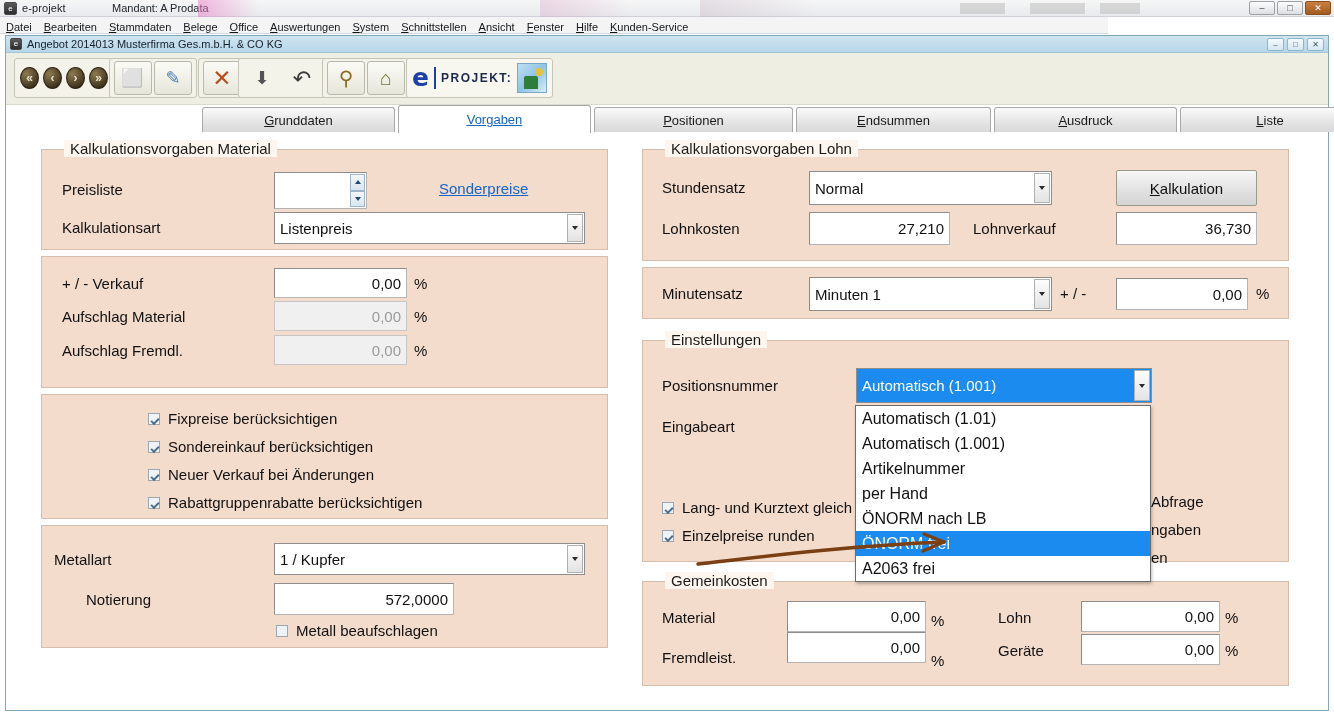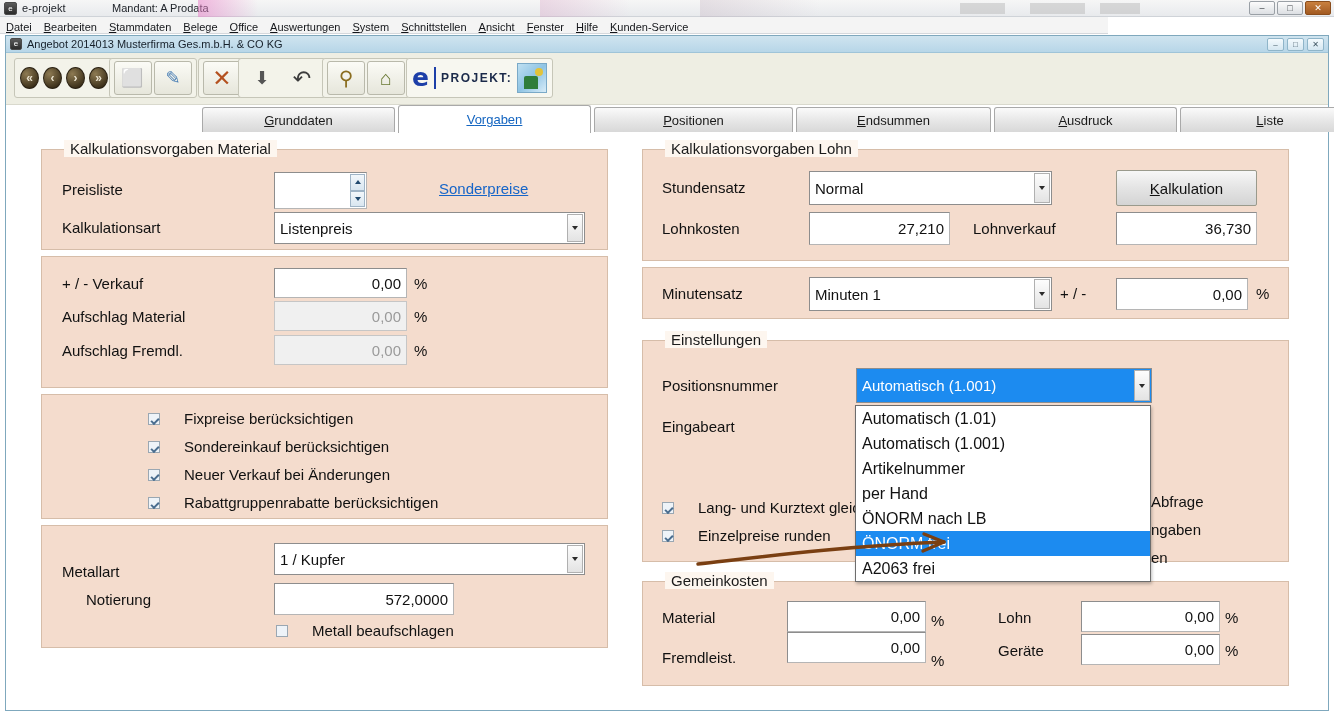--- a/index.html
+++ b/index.html
@@ -235,21 +235,21 @@
   }
   .spin-b:after {
     content:""; width:0;height:0;
     border-left:3px solid transparent;border-right:3px solid transparent;
   }
   .spin-b.up:after { border-bottom:4px solid #21496e; }
   .spin-b.dn:after { border-top:4px solid #21496e; }
 
   .pct { position:absolute; font-size:15px; color:#111; }
 
-  .chk { position: absolute; display: flex; align-items: center; gap: 24px; justify-content: center; }
+  .chk { position: absolute; display: flex; align-items: center; gap: 8px; justify-content: center; }
   .chk-box {
     width: 12px; height: 12px; border: 1px solid #9aa7b2;
     background: #eef3f8; position: relative; flex: 0 0 auto;
   }
   .chk-box.checked:after {
     content:""; position:absolute; left:2px; top:4px;
     width:6px; height:3px;
     border-left:2px solid #4a6d8f; border-bottom:2px solid #4a6d8f;
     transform: rotate(-45deg);
   }
@@ -470,21 +470,21 @@
             <span class="chk-box checked"></span>
             <span class="chk-label">Neuer Verkauf bei Änderungen</span>
           </div>
           <div class="chk" style="left: 106px; top: 99px;">
             <span class="chk-box checked"></span>
             <span class="chk-label">Rabattgruppenrabatte berücksichtigen</span>
           </div>
         </div>
 
       <div class="group" style="left:35px; top:393px; width:567px; height:123px;">
-        <div class="row-label" style="left:20px; top:25px;margin-top:12px;">Metallart</div>
+        <div class="row-label" style="left:12px; top:25px;">Metallart</div>
         <div class="combo" style="left:232px; top:17px; width:311px; height:32px;">
           <span>1 / Kupfer</span>
           <span class="combo-arrow"></span>
         </div>
 
         <div class="row-label" style="left:20px; top:65px;margin-left:24px;">Notierung</div>
         <div class="tf" style="left:232px; top:57px; width:180px; height:32px;">
           <span>572,0000</span>
         </div>
 

